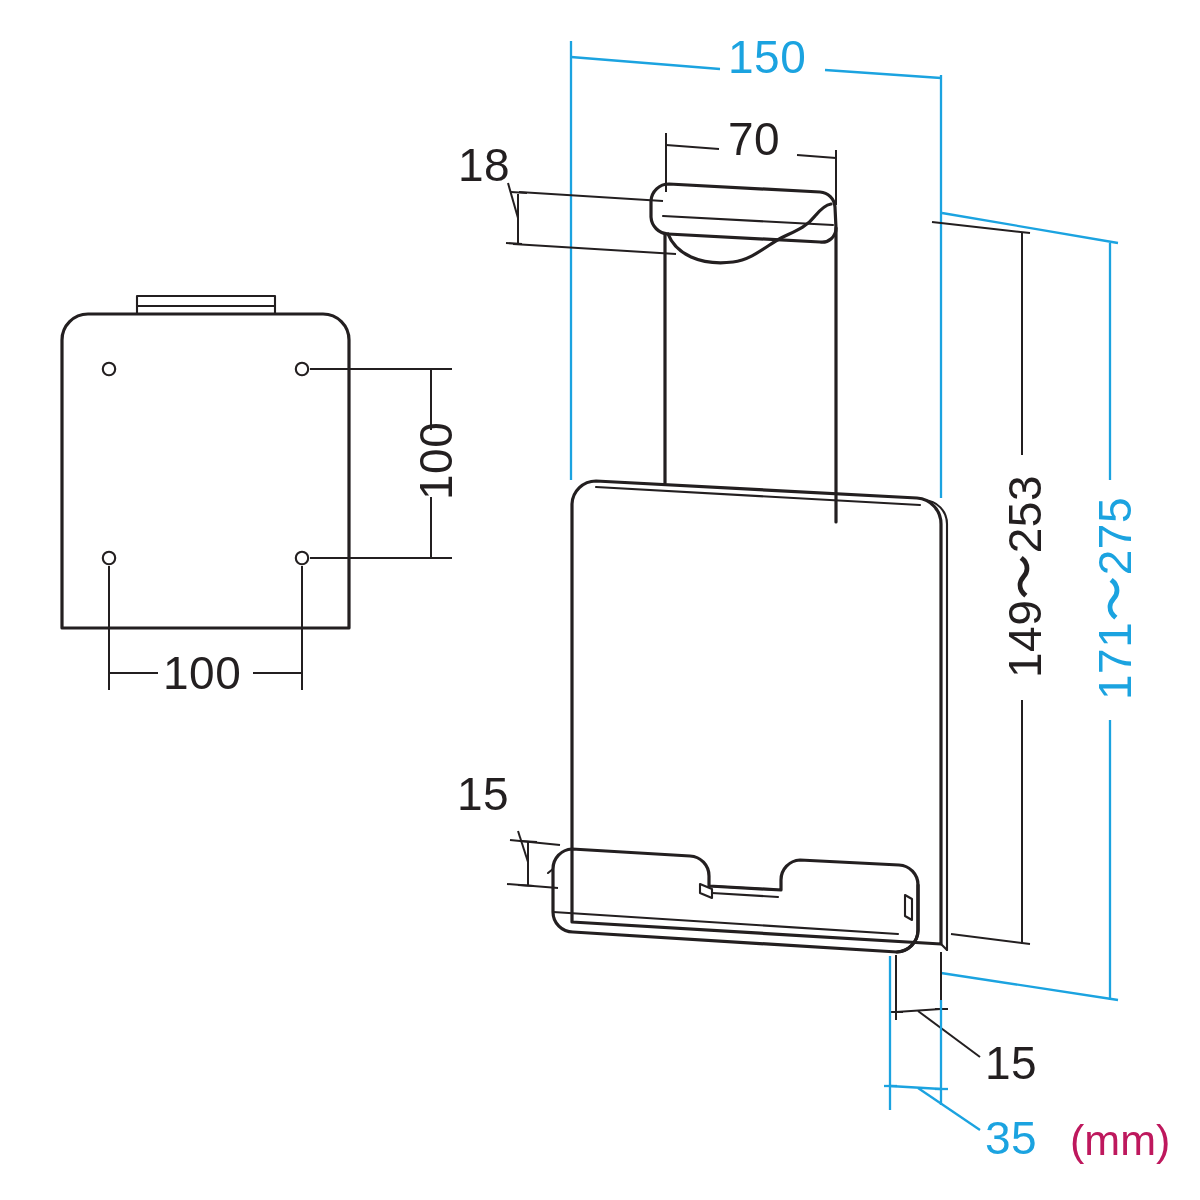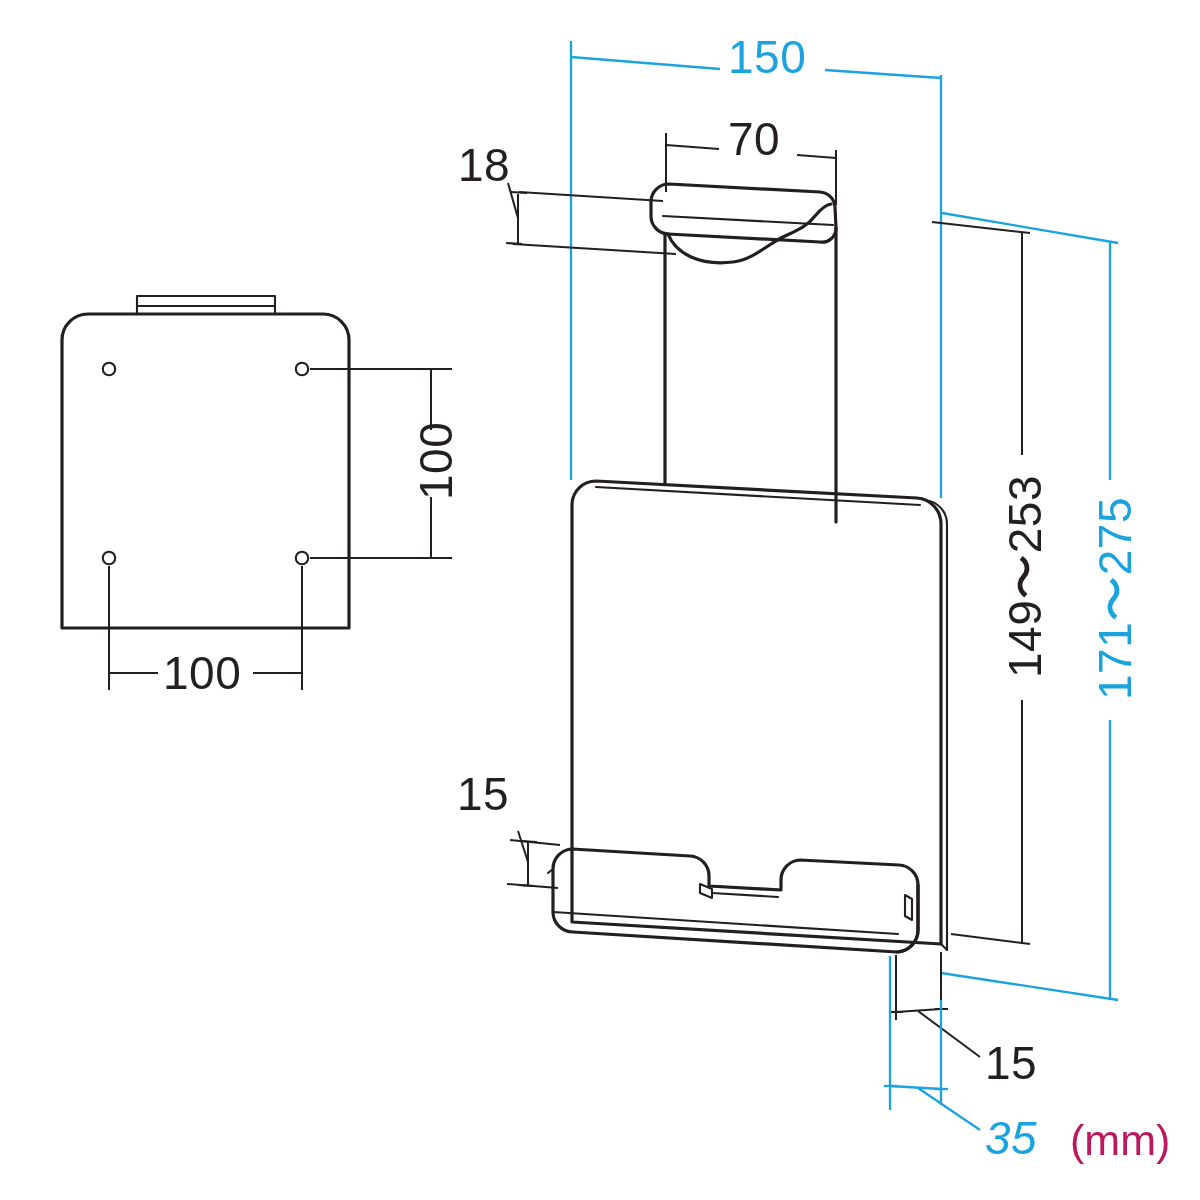--- a/index.html
+++ b/index.html
@@ -227,21 +227,21 @@
   <div class="txt dim" style="left:458px; top:142px;">18</div>
 
   <div class="txt dim" style="left:457px; top:771px;">15</div>
 
   <div class="txt dim rot90" style="left:1002px; top:678px;">149〜253</div>
 
   <div class="txt dim rot90 blue" style="left:1092px; top:700px;">171〜275</div>
 
   <div class="txt dim" style="left:985px; top:1040px;">15</div>
 
-  <div class="txt dim blue" style="left:985px; top:1115px;font-style:italic;">35</div>
+  <div class="txt dim blue" style="left:985px; top:1115px;">35</div>
 
   <div class="txt unit" style="left:1070px; top:1119px;">(mm)</div>
 
   <div class="txt dim rot90" style="left:413px; top:500px;">100</div>
 
   <div class="txt dim" style="left:163px; top:650px;">100</div>
 
 
 
 </div>

